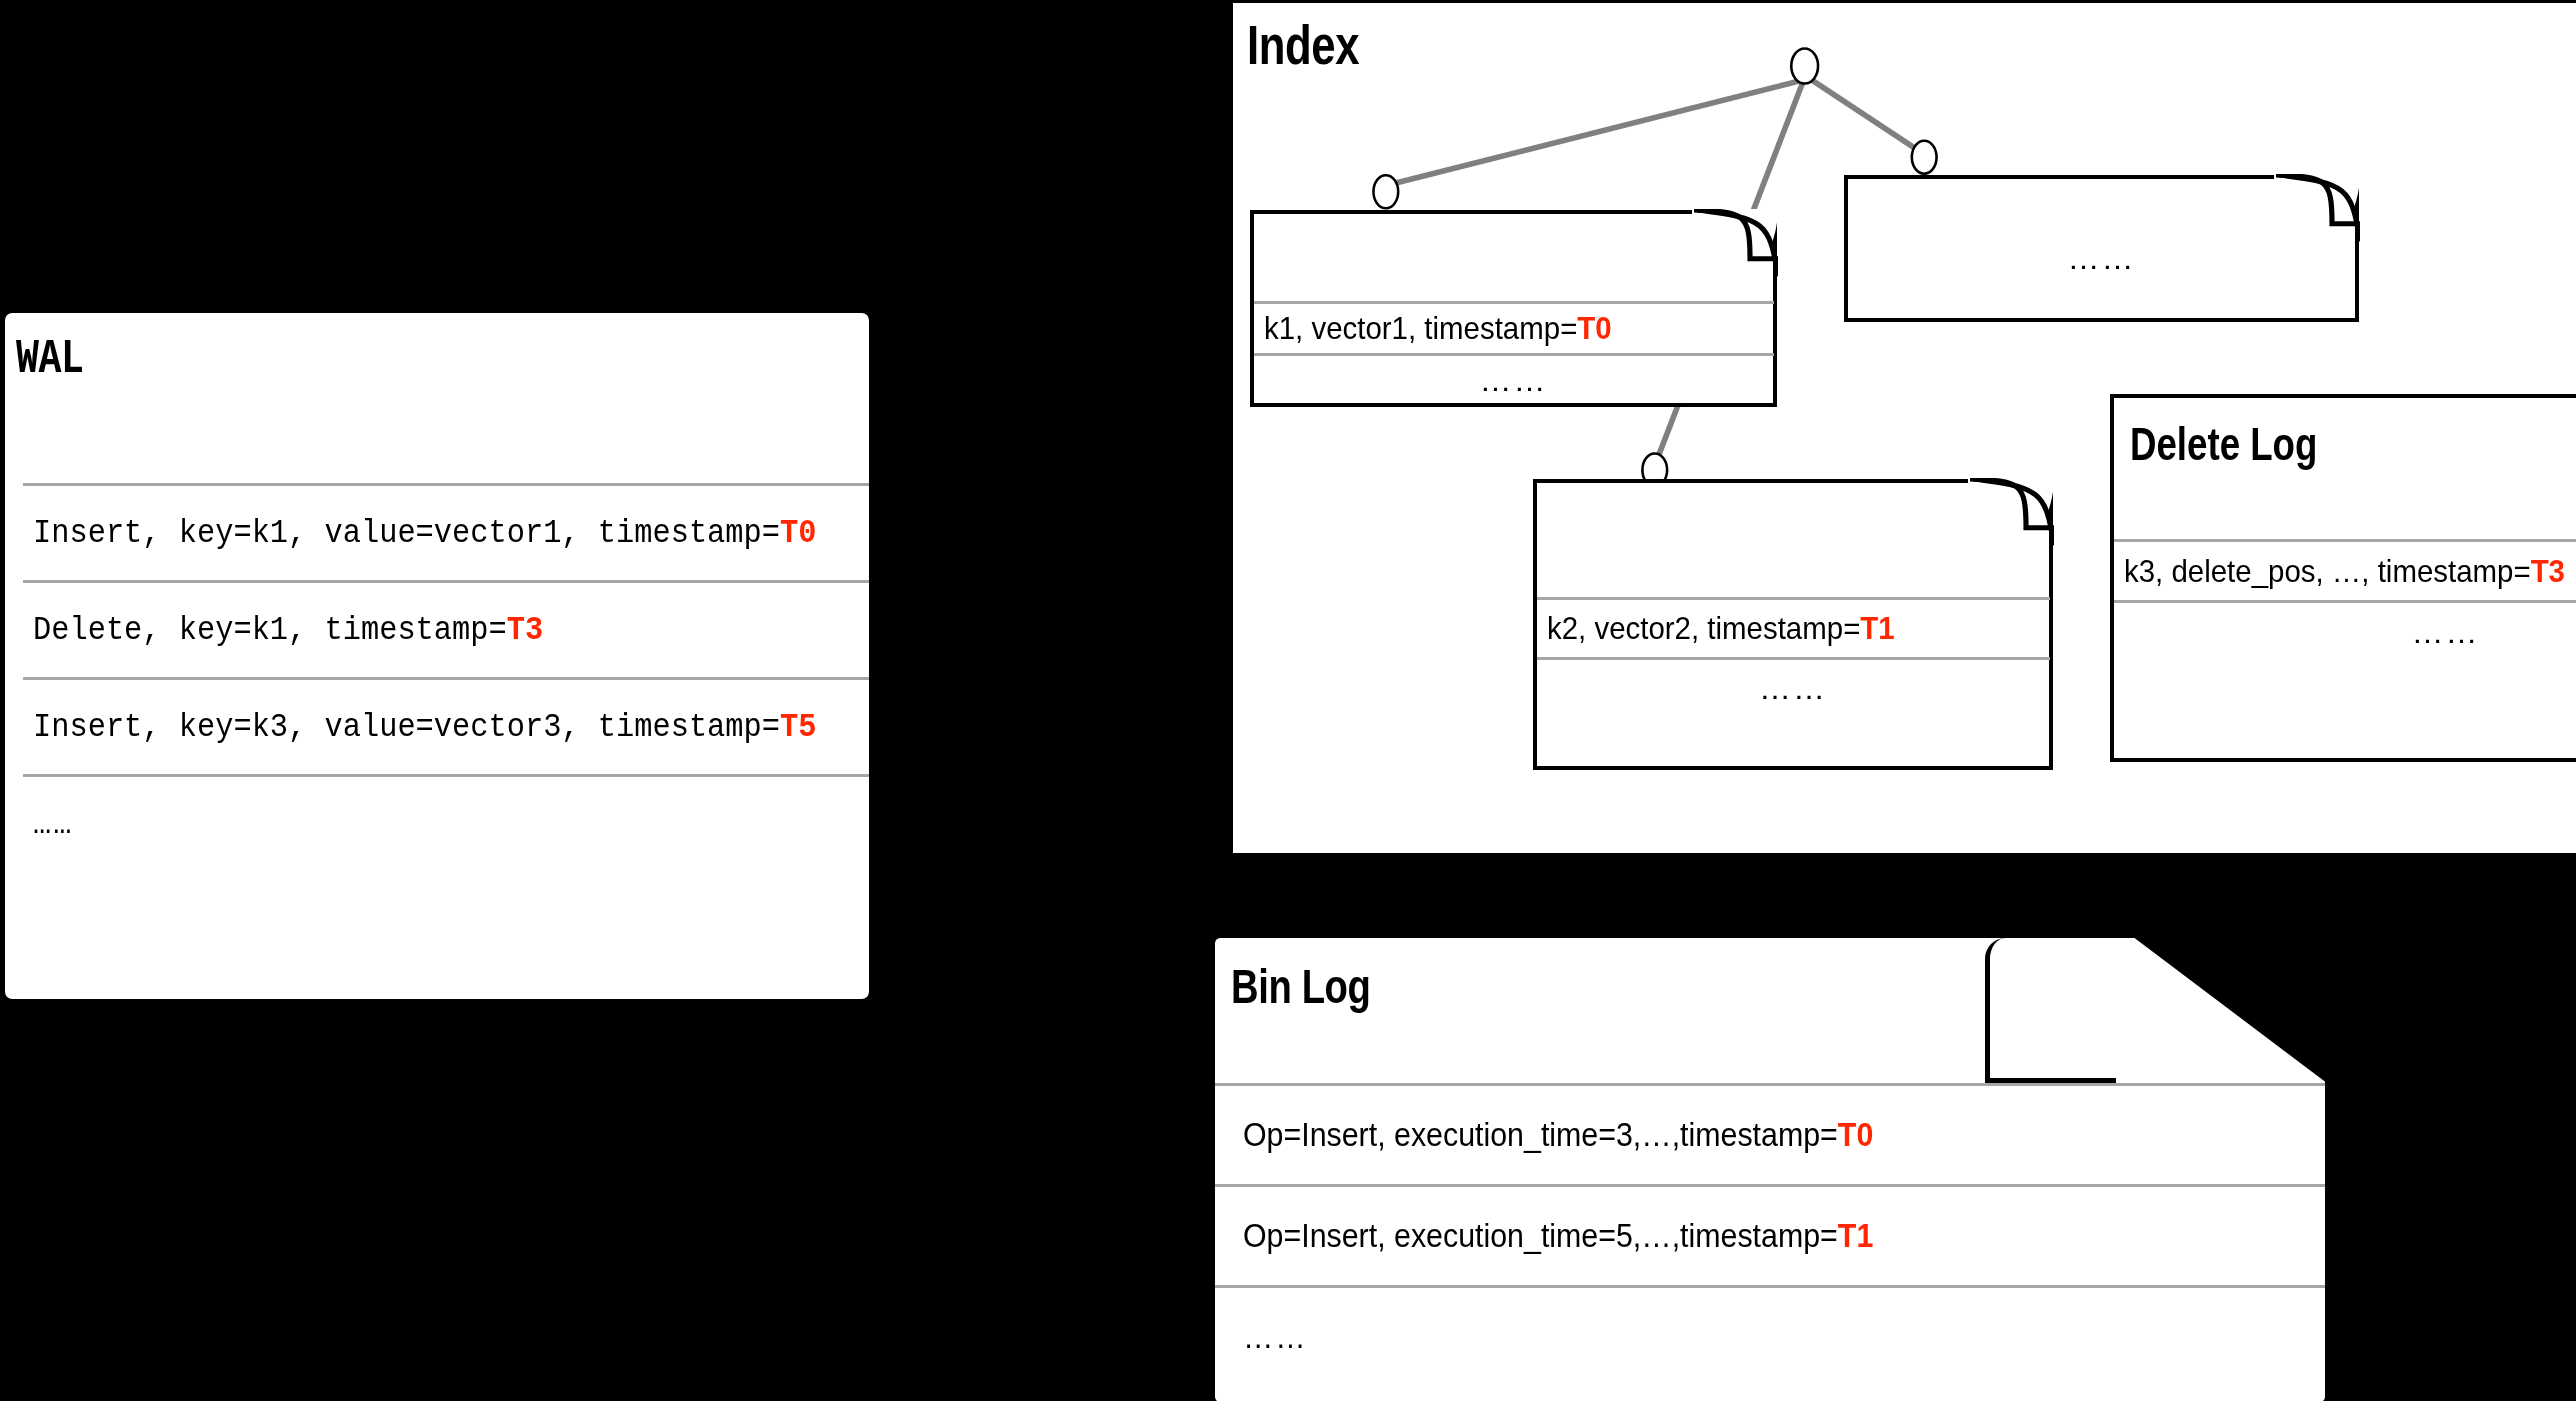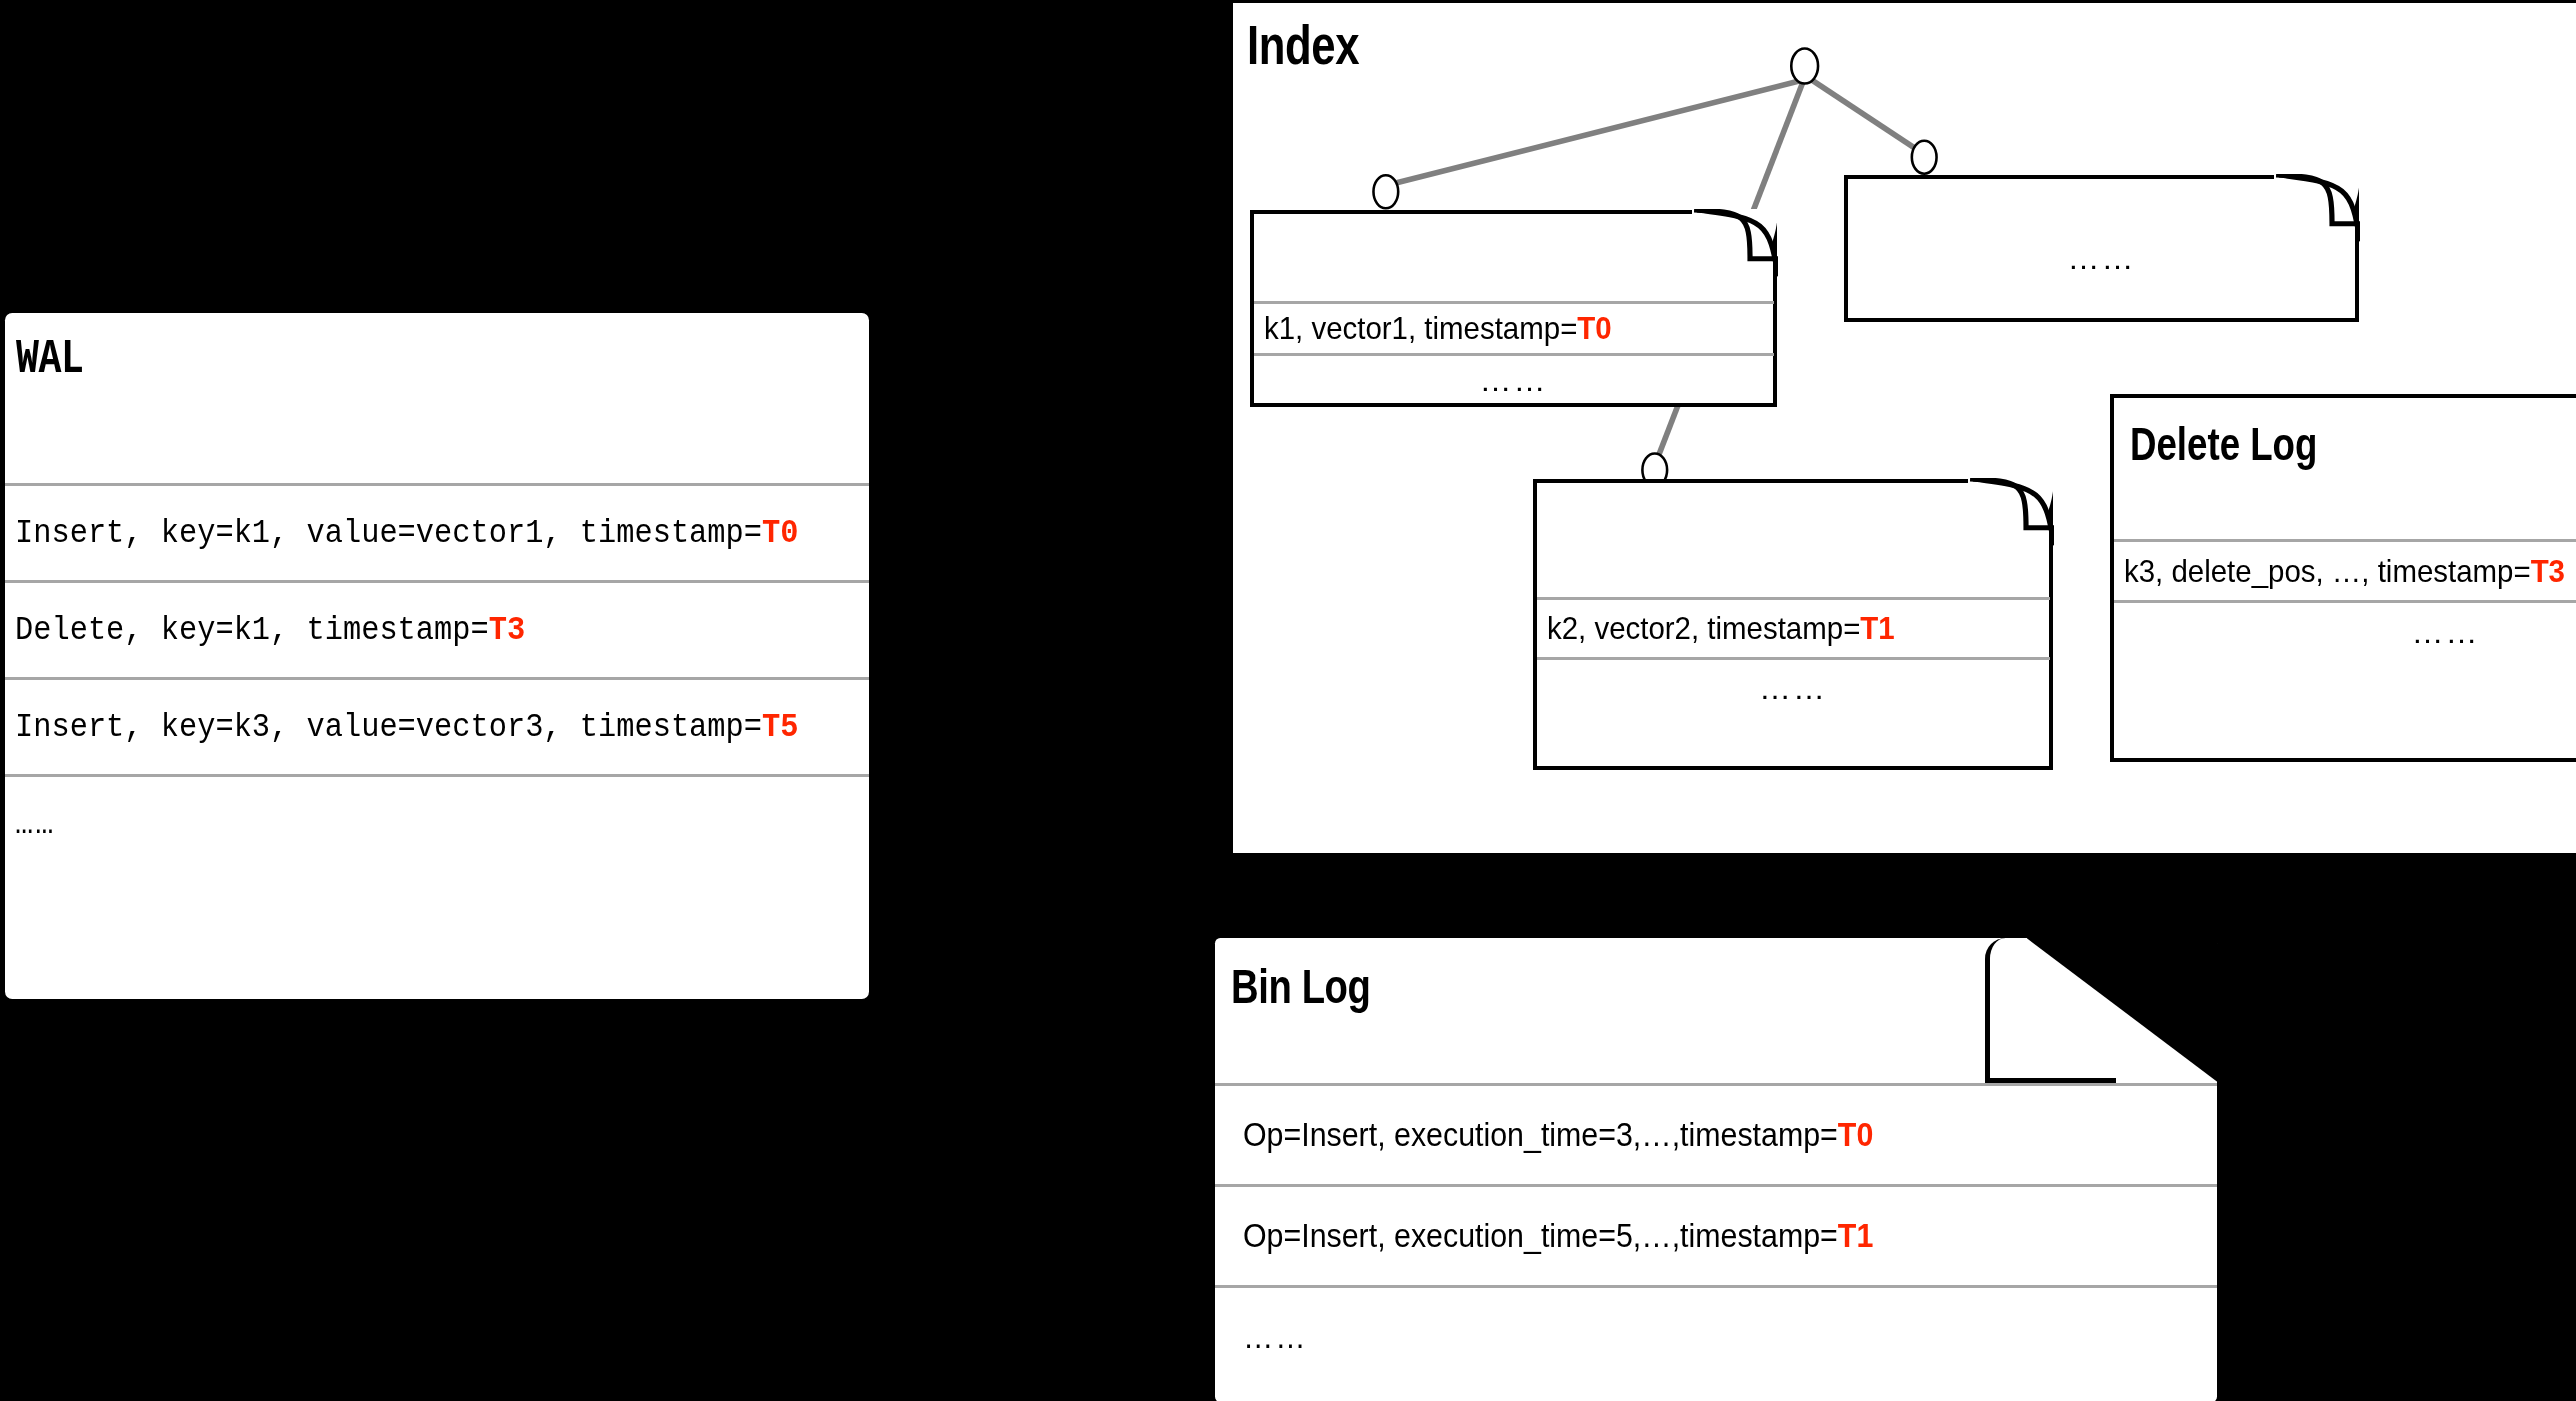--- a/index.html
+++ b/index.html
@@ -17,29 +17,29 @@
        border-top:3.6px solid #a6a6a6;color:#000;white-space:nowrap;}
   .row:last-child{border-bottom:3.6px solid #a6a6a6;}
   .row .txt{transform:scaleX(.92);transform-origin:left center;}
   .ts{color:#ff2600;font-weight:bold;}
   .dots{letter-spacing:2.1px;}
 
   
   #wal{left:5.2px;top:313px;width:864px;height:686px;border-radius:7.2px;font-family:Liberation Mono, monospace;}
   #wal .panel-title{left:11.3px;top:17.5px;font-size:49px;}
   #wal .rows{top:170px;}
-  #wal .row{height:97px;padding-left:10.3px;font-size:33px;}
+  #wal .row{height:97px;padding-left:10.3px;font-size:33px;margin-left:18px;}
   #wal .row.last{border-bottom:none;}
 
   
   #index{left:1233px;top:2.6px;width:1582px;height:850px;}
   #index .panel-title{left:14.4px;top:9.3px;font-size:56px;}
 
   
-  #binlog{left:1215px;top:938px;width:1002px;height:464px;border-radius:5.2px;}
+  #binlog{left:1215px;top:938px;width:1110px;height:464px;border-radius:5.2px;}
   #binlog .panel-title{left:15.5px;top:19.6px;font-size:49px;}
   #binlog .rows{top:145px;left:0;right:0;}
   #binlog .row{height:101px;padding-left:28px;font-size:33px;}
   #binlog .row.last{border-bottom:none;}
   #binlog .fold{position:absolute;right:-0.5px;top:0;width:191px;height:144px;
                 background:#000;clip-path:polygon(100% 0,100% 100%,0 0);}
   #binlog .foldline{position:absolute;left:770px;top:0;width:126px;height:140px;
                     border-left:5.7px solid #000;border-bottom:5.7px solid #000;
                     border-bottom-left-radius:0;border-top-left-radius:20.6px;}
 

